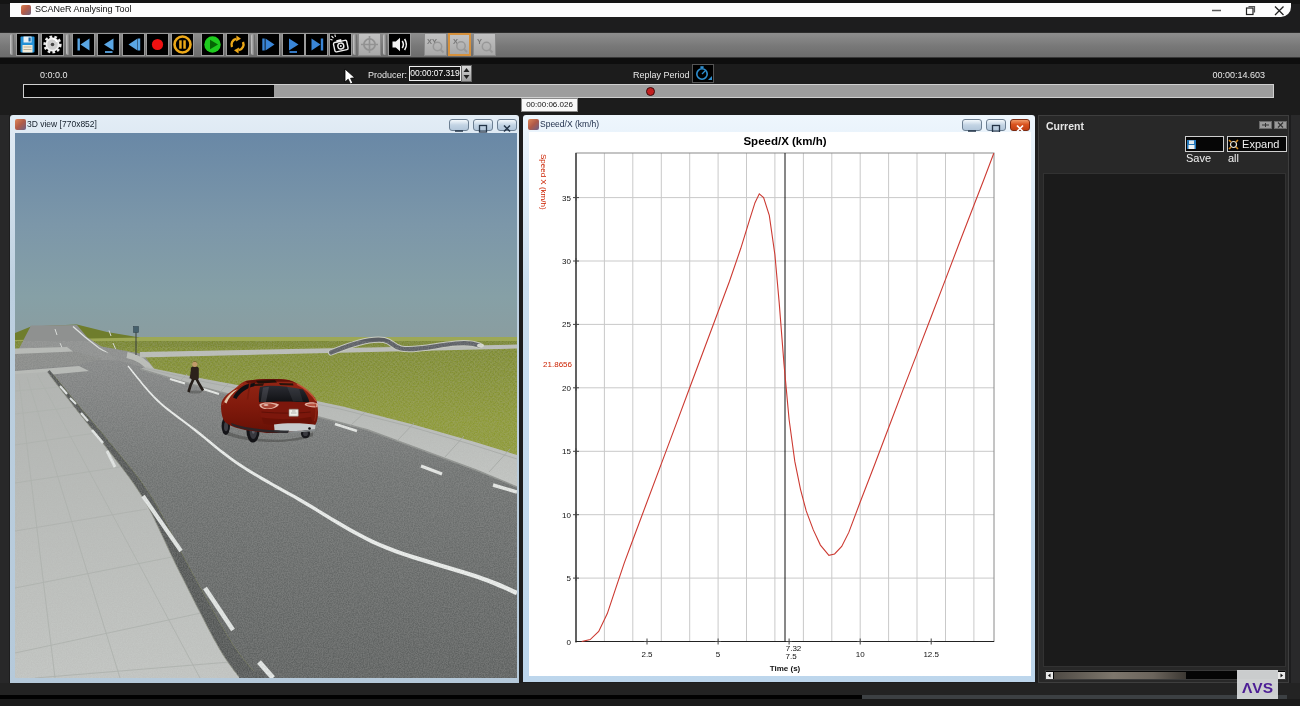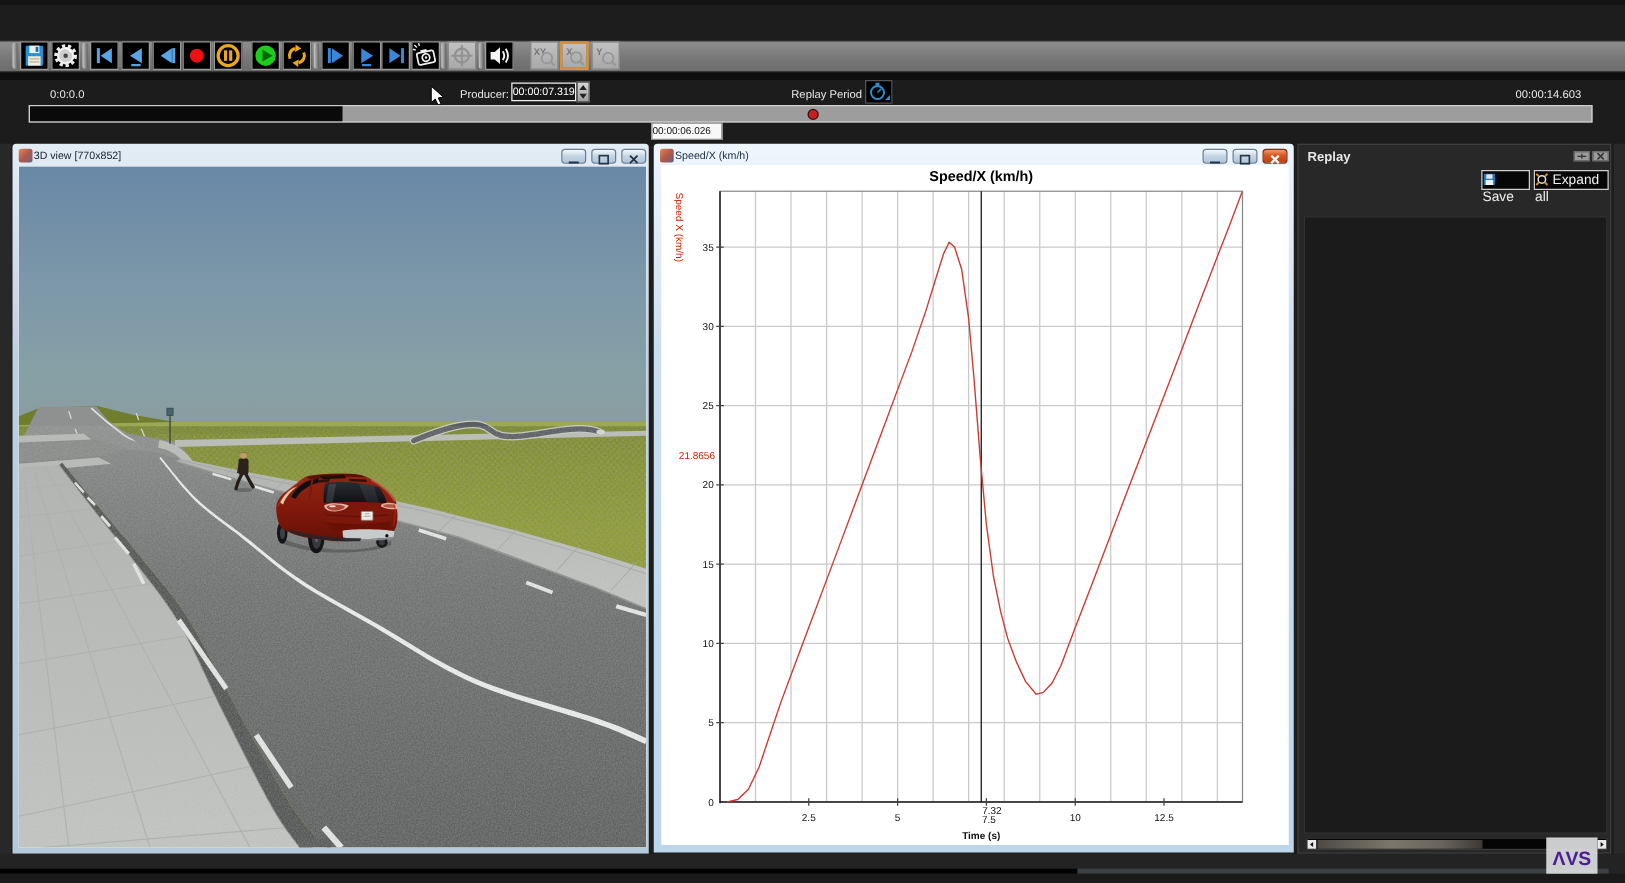--- a/index.html
+++ b/index.html
@@ -25,21 +25,21 @@
 #tl .t0{position:absolute;left:40px;top:6px;}
 #tl .tr{position:absolute;right:35px;top:6px;}
 #tl .cur{position:absolute;left:368px;top:6px;}
 #curbox{position:absolute;left:409px;top:2px;width:52px;height:15px;background:#181818;border:1px solid #f0f0f0;color:#fff;font-size:8.5px;text-align:center;line-height:13px;}
 #spin{position:absolute;left:461px;top:1px;width:11px;height:17px;background:linear-gradient(#d8d8d8,#9f9f9f);border:1px solid #666;}
 #rp{position:absolute;left:633px;top:6px;}
 #swbtn{position:absolute;left:692px;top:0px;width:22px;height:19px;background:#000;border:1px solid #555;}
 #pbar{position:absolute;left:23px;top:20px;width:1251px;height:14px;background:#9d9d9d;border:1px solid #cfcfcf;}
 #pfill{position:absolute;left:0;top:0;width:250px;height:12px;background:#0a0a0a;}
 #pdot{position:absolute;left:621.5px;top:1.5px;width:9px;height:9px;border-radius:50%;background:#c21f1f;border:1px solid #3a0f0f;}
-#ptip{position:absolute;left:521px;top:34px;width:57px;height:14px;background:#f8f8f8;border:1px solid #8a8a8a;color:#111;font-size:8px;line-height:12px;}
+#ptip{position:absolute;left:521px;top:34px;width:57px;height:14px;background:#f8f8f8;border:1px solid #8a8a8a;color:#111;font-size:8px;text-align:center;line-height:12px;}
 
 .win{position:absolute;border-radius:3px 3px 0 0;}
 #win3d{left:10px;top:115px;width:509px;height:568px;background:linear-gradient(#e3edf6,#bdd0e0 30%,#b5c9da);}
 #wingraph{left:523px;top:115px;width:512px;height:567px;background:linear-gradient(#eef6fd,#cadeef 30%,#bdd6ec);}
 .wtitle{position:absolute;left:17px;top:3.5px;font-size:8.5px;color:#15202c;}
 .wicon{position:absolute;left:5px;top:3.5px;width:11px;height:11px;border-radius:2px;background:linear-gradient(135deg,#e0885a,#b05a48 50%,#69618a);}
 .wbtns{position:absolute;top:4px;height:12px;}
 .wb{position:relative;float:left;width:20px;height:12px;margin-left:4px;border:1px solid #6c7f92;border-radius:3px;background:linear-gradient(#f4f9fd,#c3d4e4 50%,#b2c6da);color:#243447;text-align:center;}
 .wb.red{background:linear-gradient(#f09a68,#d9531f 45%,#c13f12);border:1px solid #7c2a10;color:#fff;}
 .wcontent{position:absolute;background:#fff;}
@@ -63,20 +63,30 @@
 #botbar{left:0;top:683px;width:1300px;height:23px;background:#232323;}
 #botblack{position:absolute;left:0;top:12px;width:862px;height:4px;background:#020202;}
 #botgrey{position:absolute;left:862px;top:12px;width:425px;height:4px;background:#3c4043;}
 #botrow{position:absolute;left:0;top:16px;width:1300px;height:7px;background:#1a1a1a;}
 #avs{position:absolute;left:1237px;top:-13px;width:41px;height:29px;background:rgba(219,221,222,.92);color:#4c1d95;font-weight:bold;font-size:15.5px;text-align:center;line-height:36px;letter-spacing:0;}
 </style>
 </head>
 <body>
 <div id="stage">
   <div id="topblack" class="abs"></div>
+  <div id="titlebar" class="abs">
+    <div id="appicon"></div>
+    <div class="ttxt">SCANeR Analysing Tool</div>
+    <svg class="abs" style="left:1195px;top:0;" width="86" height="14">
+      <line x1="7" y1="7.5" x2="16" y2="7.5" stroke="#5a5a5a" stroke-width="1.5"></line>
+      <path d="M43.5 3.5 h6 v6" fill="none" stroke="#555" stroke-width="1.2"></path>
+      <rect x="41.5" y="5" width="6.5" height="6.5" fill="#fff" stroke="#222" stroke-width="1.2"></rect>
+      <path d="M70 3.5 l8.5 8.5 M78.5 3.5 l-8.5 8.5" stroke="#222" stroke-width="1.3"></path>
+    </svg>
+  </div>
   <div id="toolbar" class="abs">
     <div class="tsep" style="left:10px"></div>
     <div class="tbtn" style="left:16px">
         <svg width="21" height="21">
           <rect x="3.5" y="2.5" width="14" height="16" rx="1" fill="#2491d6"></rect>
           <rect x="6.5" y="2.5" width="8" height="6" fill="#e9f0f4"></rect>
           <rect x="11.5" y="3.5" width="2.2" height="4" fill="#1a6aa8"></rect>
           <rect x="5.5" y="11" width="10" height="7.5" fill="#f4ecd8"></rect>
           <line x1="6.5" y1="13" x2="14.5" y2="13" stroke="#b8b09a" stroke-width="1"></line>
           <line x1="6.5" y1="15.5" x2="14.5" y2="15.5" stroke="#b8b09a" stroke-width="1"></line>
@@ -497,21 +507,21 @@
         <text x="43" y="235" font-size="8" fill="#cc2200" text-anchor="end" font-family="Liberation Sans">21.8656</text>
 
         <line x1="256" y1="21" x2="256" y2="509.5" stroke="#111" stroke-width="1"></line>
 
         <polyline points="52.7,509.5 61.2,507.6 69.7,499.4 78.3,481.6 86.8,456.2 95.3,430.9 103.8,408.0 118.0,370.0 132.3,331.9 146.5,293.9 160.7,255.8 174.9,217.8 189.1,179.7 200.5,149.3 211.8,116.3 220.4,88.4 226.0,70.7 230.3,61.8 234.6,65.6 240.3,83.4 245.9,122.7 250.2,170.9 255.0,232.1 260.1,287.5 265.8,329.4 271.5,357.3 277.2,378.9 284.3,397.9 291.4,413.1 299.9,423.3 305.6,422.0 312.7,414.4 319.8,400.4 331.2,370.0 345.4,333.2 359.6,295.8 373.8,258.4 388.0,221.6 402.2,184.8 416.5,147.4 430.7,110.0 444.9,73.2 454.8,47.8 464.8,21.2" fill="none" stroke="#cc3a32" stroke-width="1.1"></polyline>
       </svg>
     </div>
   </div>
 
   <div id="markers" class="abs">
-    <div class="mtitle">Replay</div>
+    <div class="mtitle">Current</div>
     <div class="mwb" style="left:220px;top:5px;">
         <svg width="11" height="6">
           <path d="M2 3 h7 M5.5 1 v4" stroke="#333" stroke-width="1"></path>
         </svg>
       </div>
     <div class="mwb" style="left:235px;top:5px;">
         <svg width="11" height="6">
           <path d="M3 0.5 l5 5 M8 0.5 l-5 5" stroke="#333" stroke-width="1.2"></path>
         </svg>
       </div>

